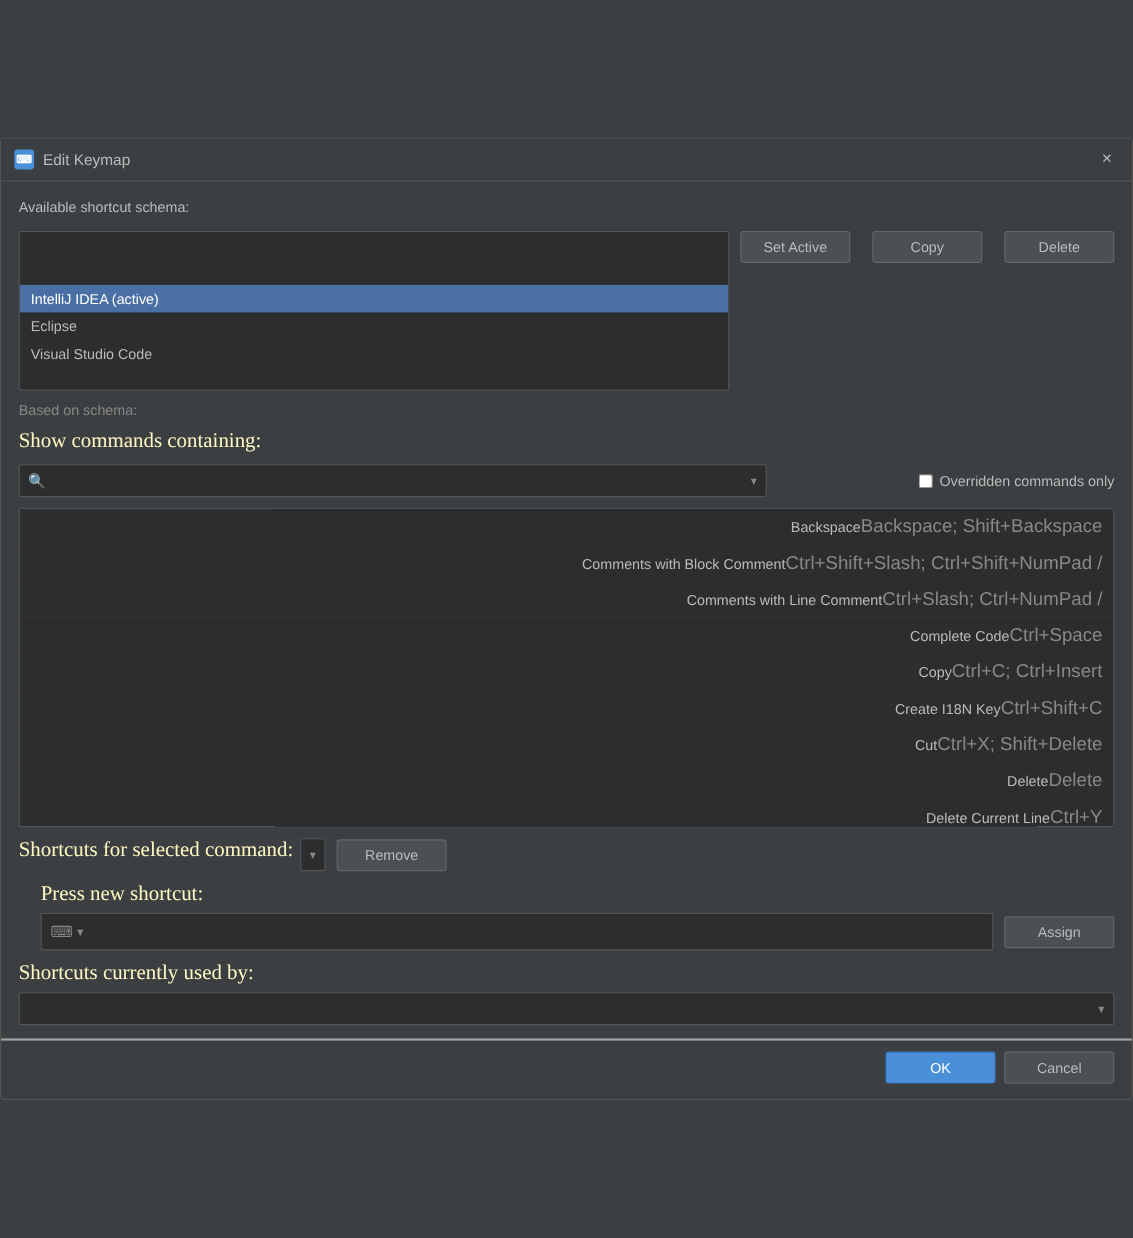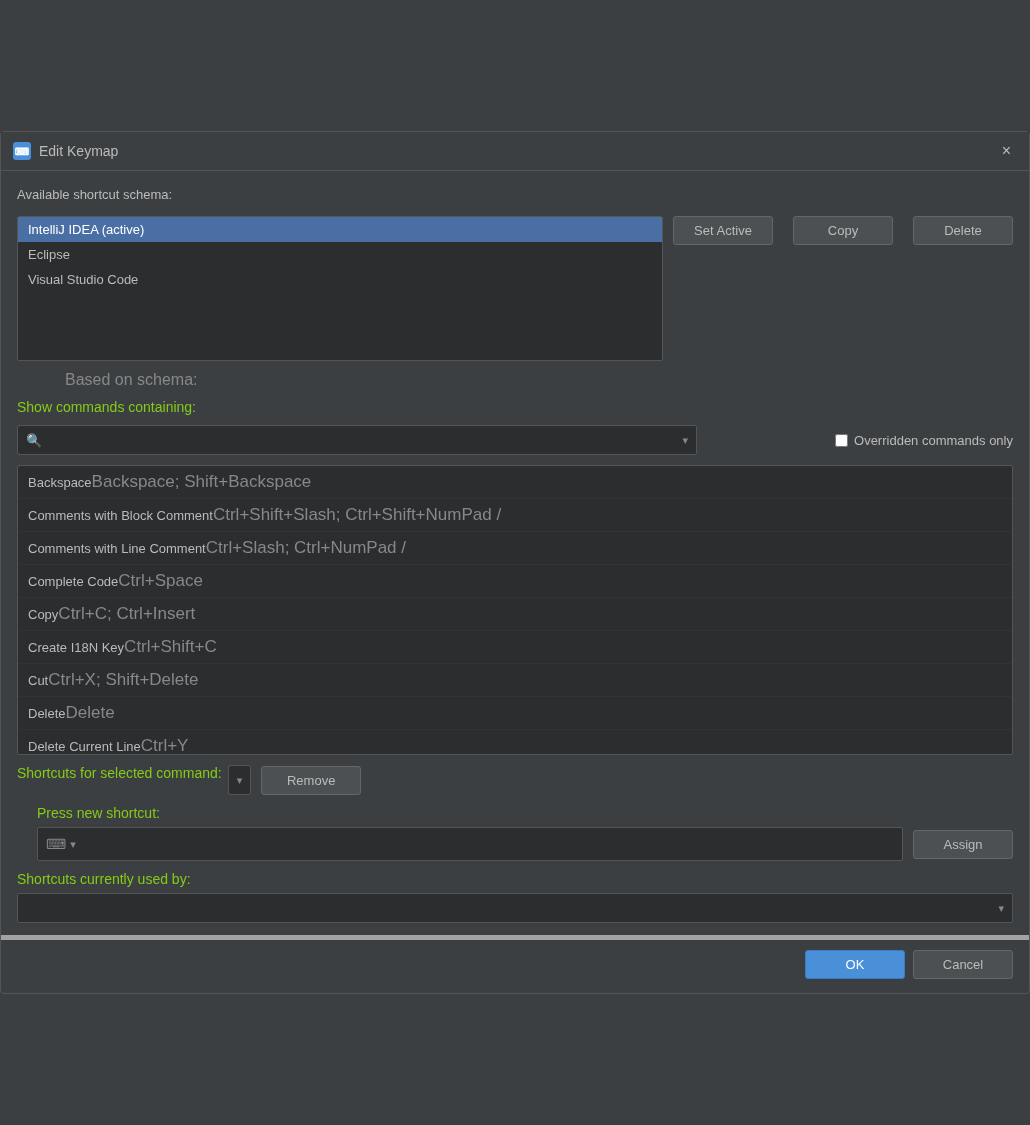--- a/index.html
+++ b/index.html
@@ -88,20 +88,21 @@
     }
     .schema-listbox-item {
       padding: 5px 10px;
       cursor: pointer;
       color: #bbb;
       font-size: 13px;
     }
     .schema-listbox-item.selected {
       background: #4a6fa5;
       color: #fff;
+      margin-top: 48px;
     }
     .schema-buttons {
       display: flex;
       flex-direction: row;
       gap: 20px;
     }
     .btn {
       background: #4c5052;
       border: 1px solid #666;
       color: #bbb;
@@ -113,22 +114,21 @@
       text-align: center;
     }
     .btn-primary {
       background: #4a90d9;
       border-color: #3a7bc8;
       color: #fff;
     }
 
     .based-on {
       color: #888;
-      font-size: 16px;
-      margin-left: 48px;
+      font-size: 13px;
     }
     .show-commands-row {
       display: flex;
       align-items: center;
       gap: 10px;
     }
     .search-box {
       background: #2b2d2e;
       border: 1px solid #555;
       border-radius: 2px;
@@ -178,21 +178,21 @@
       border-radius: 2px;
       height: 290px;
       overflow-y: scroll;
       position: relative;
     }
     .commands-table-inner {
       width: 100%;
     }
     .cmd-row {
       display: flex;
-      justify-content: flex-start;
+      justify-content: flex-end;
       align-items: center;
       padding: 6px 10px;
       border-bottom: 1px solid #333;
       cursor: pointer;
     }
     .cmd-name { color: #bbb; font-size: 13px; }
     .cmd-shortcut { color: #888; font-size: 17px; }
 
     .shortcuts-for-section { display: flex; flex-direction: row; gap: 6px; }
     .shortcuts-row {
@@ -254,25 +254,26 @@
       align-items: center;
       padding: 0 8px;
       justify-content: space-between;
       cursor: pointer;
     }
     .footer {
       display: flex;
       justify-content: flex-end;
       padding: 10px 16px 14px 16px;
       gap: 8px;
-      border-top: 5px solid #a3a3a3;
+      border-top: 2px solid #a3a3a3;
     }
     .section-label {
-      color: #84cc16;
-      font-size: 14px;
+      color: #fef9c3;
+      font-size: 19px;
+      font-family: Liberation Serif, serif;
     }
   </style>
 </head>
 <body>
 
 <div class="dialog">
 
   <div class="title-bar">
     <div class="title-bar-left">
       <div class="title-icon">⌨</div>

